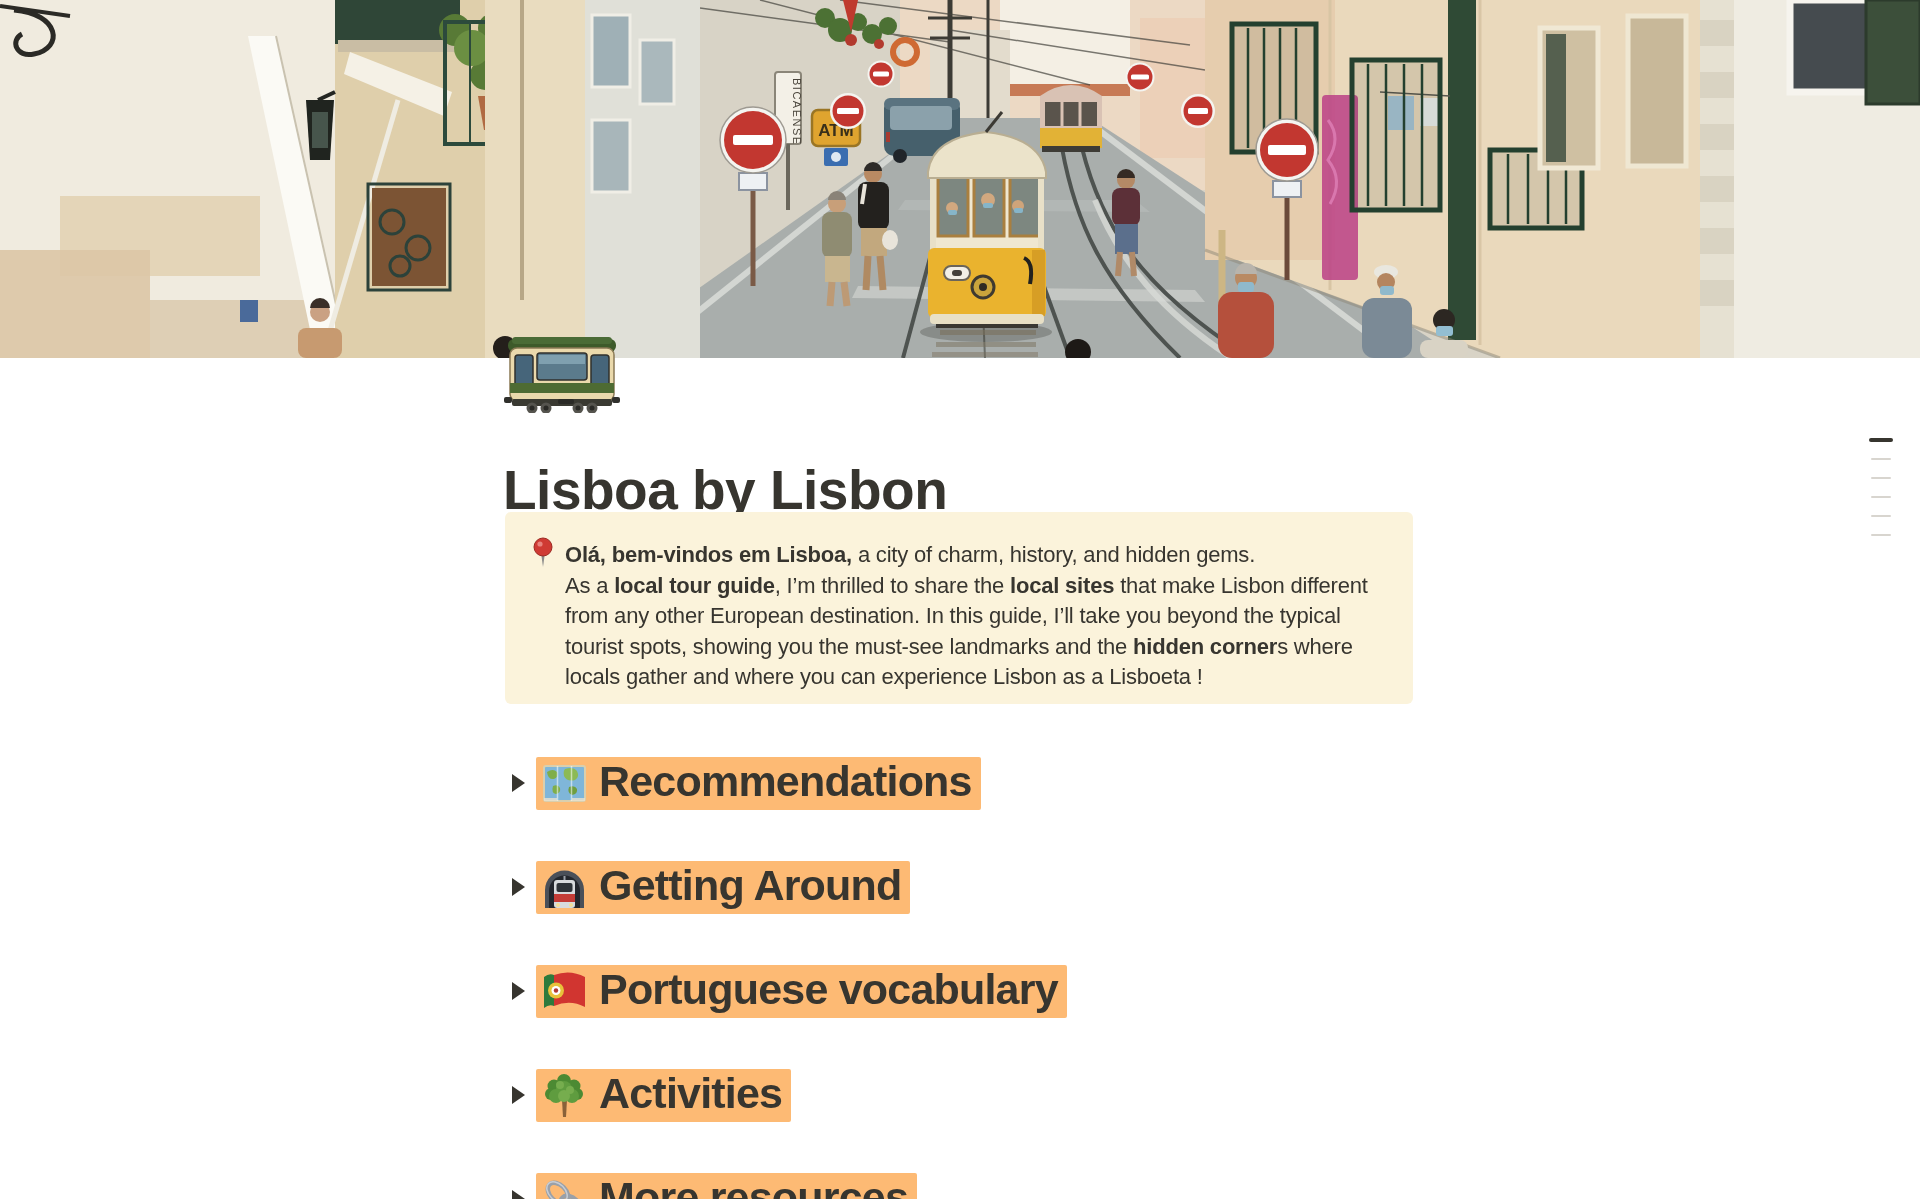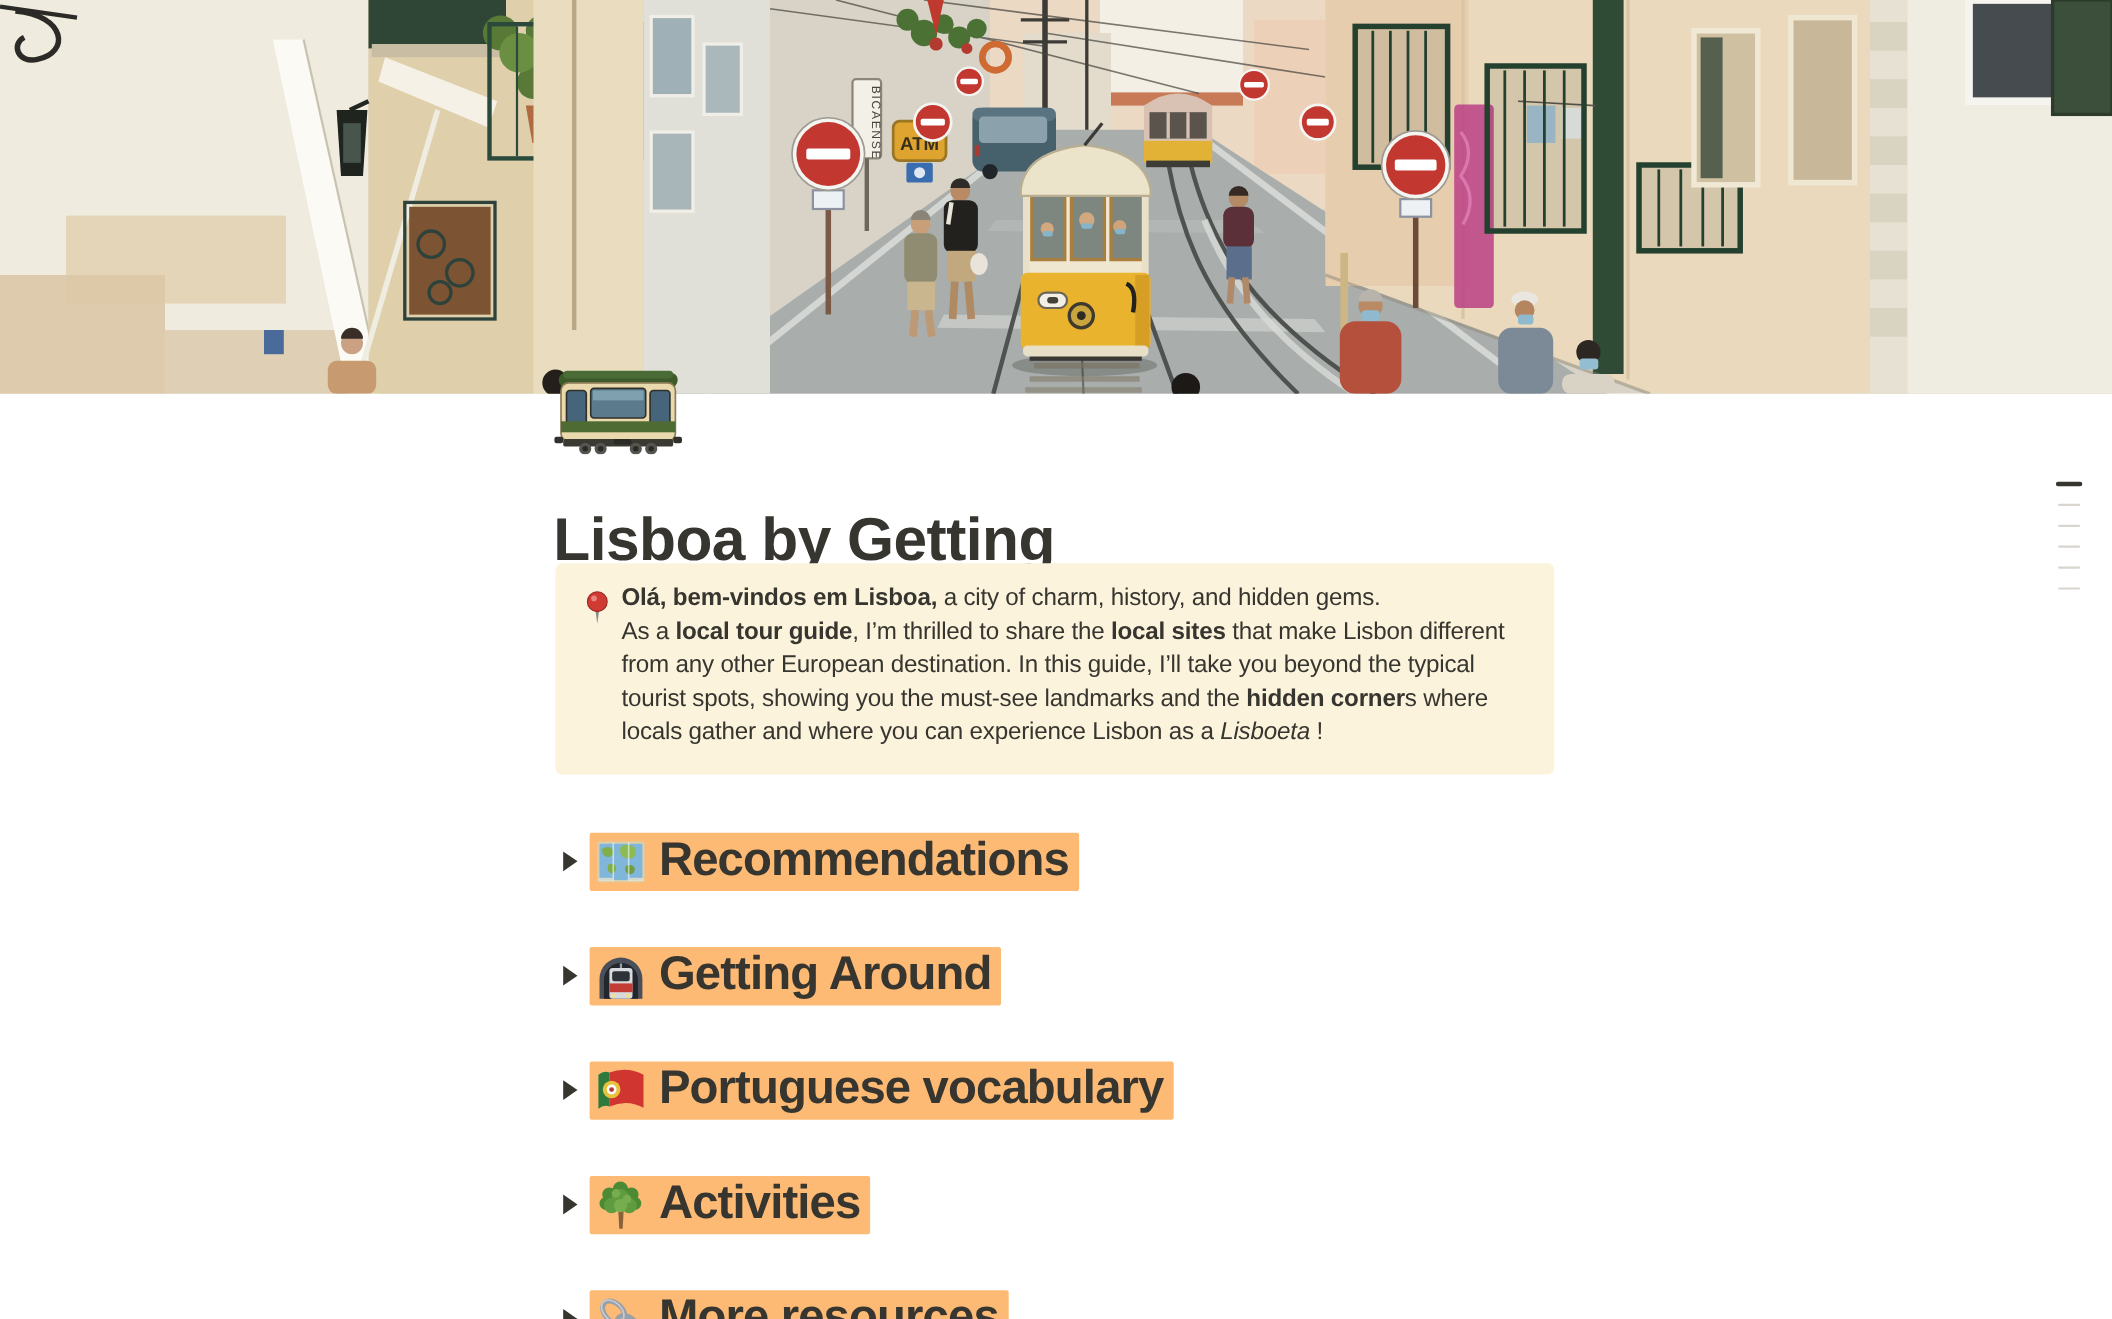--- a/index.html
+++ b/index.html
@@ -13,24 +13,24 @@
   .page-icon{position:absolute;left:502px;top:335px;width:120px;height:78px;cursor:pointer;}
 
   
   .page-title{position:absolute;left:503px;top:421px;font-size:55px;line-height:64px;
     font-weight:700;letter-spacing:-0.5px;color:#37352f;}
 
   
   .callout{position:absolute;left:505px;top:512px;width:908px;height:192px;
     background:#fbf3db;border-radius:6px;display:flex;align-items:flex-start;box-sizing:border-box;}
   .callout-icon{margin:25px 11px 0 27px;flex:0 0 auto;}
-  .callout-text{margin-top:16px;width:812px;font-size:22px;line-height:30.5px;letter-spacing:-0.2px;color:#37352f;}
+  .callout-text{margin-top:28px;width:812px;font-size:22px;line-height:30.5px;letter-spacing:-0.2px;color:#37352f;}
   .callout-text p{margin:0;}
   .callout-text .b{font-weight:700;}
-  .callout-text .i{font-style:italic;text-align:right;}
+  .callout-text .i{text-align:right;}
 
   
   .toggle-row{position:absolute;left:512px;display:flex;align-items:center;height:54px;}
   .tri{width:0;height:0;border-top:9px solid transparent;border-bottom:9px solid transparent;
     border-left:13px solid #37352f;margin-right:11px;flex:0 0 auto;cursor:pointer;}
   .hl{display:flex;align-items:center;background:#fdba74;border-radius:2px;padding:3px 9px 3px 5px;}
   .hl svg{margin-right:11px;flex:0 0 auto;}
   .hlabel{font-size:43px;font-weight:700;letter-spacing:-0.8px;line-height:46px;color:#37352f;
     position:relative;top:-2px;white-space:nowrap;}
 
@@ -369,21 +369,21 @@
       <circle cx="30" cy="73" r="2.5" fill="#2a2a26"></circle>
         <circle cx="44" cy="73" r="2.5" fill="#2a2a26"></circle>
       <circle cx="76" cy="73" r="2.5" fill="#2a2a26"></circle>
         <circle cx="90" cy="73" r="2.5" fill="#2a2a26"></circle>
       <rect x="2" y="62" width="8" height="6" rx="2" fill="#30302c"></rect>
       <rect x="110" y="62" width="8" height="6" rx="2" fill="#30302c"></rect>
       <rect x="56" y="64" width="16" height="5" rx="2" fill="#2a2a26"></rect>
     </svg>
   </div>
 
-  <h1 class="page-title">Lisboa by Getting</h1>
+  <h1 class="page-title">Lisboa by Lisbon</h1>
 
   <div class="callout">
     <div class="callout-icon">
       <svg width="22" height="32" viewBox="0 0 22 32">
         <polygon points="9.2,17 12.8,17 11,30" fill="#8a8a8a"></polygon>
         <circle cx="11" cy="10" r="9" fill="#cf3a33"></circle>
         <circle cx="11" cy="10" r="9" fill="none" stroke="#9c2922" stroke-width="1"></circle>
         <circle cx="8" cy="7" r="2.6" fill="#e8837d"></circle>
       </svg>
     </div>

